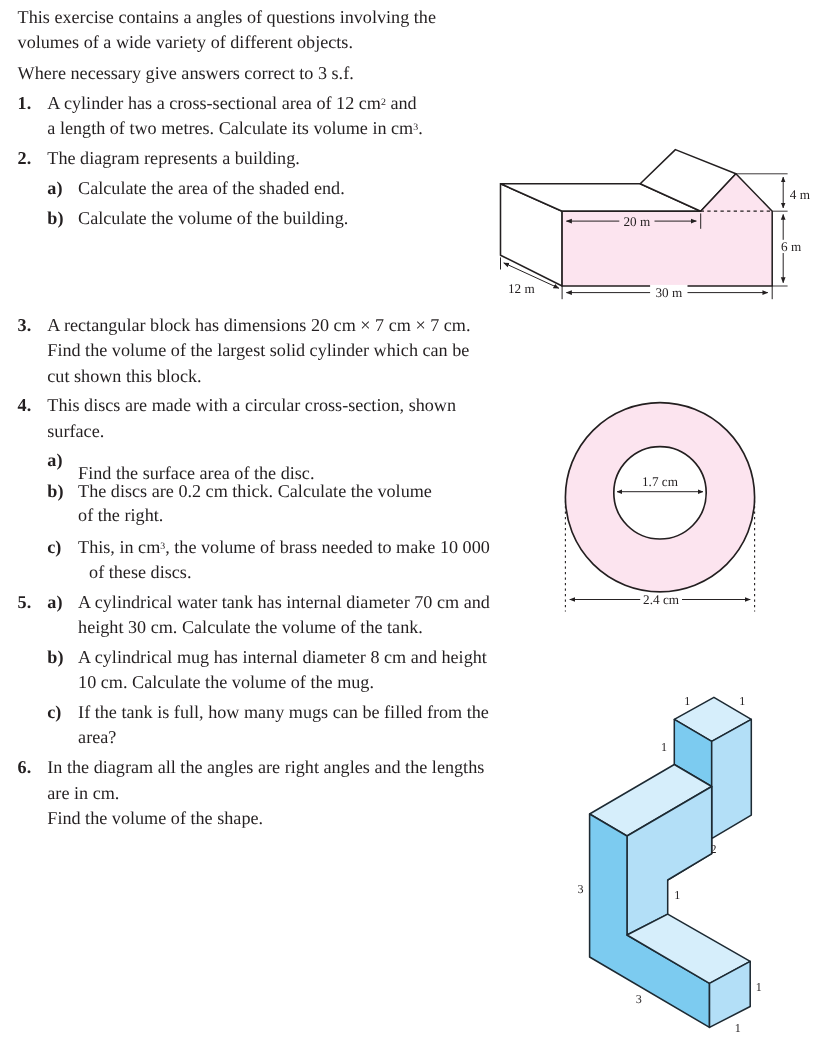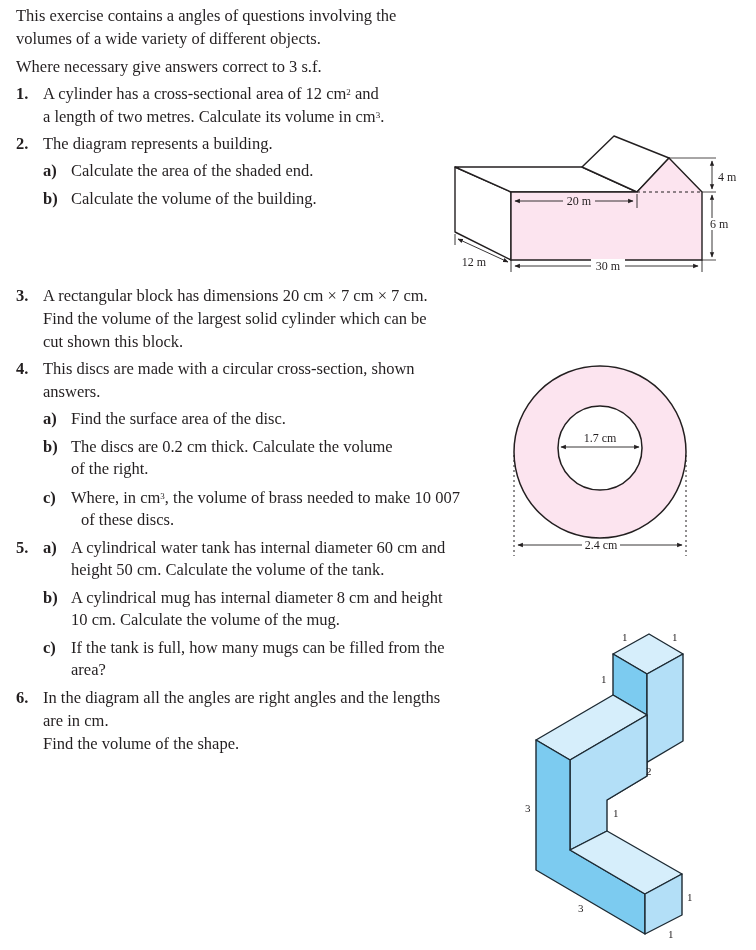--- a/index.html
+++ b/index.html
@@ -30,34 +30,34 @@
 <div class="sub" style="left:43px;top:187px">b)</div>
 <div class="t" style="left:71px;top:187px">Calculate the volume of the building.</div>
 
 <div class="num" style="left:16px;top:284px">3.</div>
 <div class="t" style="left:43px;top:284px">A rectangular block has dimensions 20 cm × 7 cm × 7 cm.</div>
 <div class="t" style="left:43px;top:307px">Find the volume of the largest solid cylinder which can be</div>
 <div class="t" style="left:43px;top:330px">cut shown this block.</div>
 
 <div class="num" style="left:16px;top:357px">4.</div>
 <div class="t" style="left:43px;top:357px">This discs are made with a circular cross-section, shown</div>
-<div class="t" style="left:43px;top:380px">answers.</div>
+<div class="t" style="left:43px;top:380px">surface.</div>
 <div class="sub" style="left:43px;top:407px">a)</div>
-<div class="t" style="left:71px;top:407px">Find the surface area of the disc.</div>
+<div class="t" style="left:71px;top:418px">Find the surface area of the disc.</div>
 <div class="sub" style="left:43px;top:435px">b)</div>
 <div class="t" style="left:71px;top:435px">The discs are 0.2 cm thick. Calculate the volume</div>
 <div class="t" style="left:71px;top:457px">of the right.</div>
 <div class="sub" style="left:43px;top:486px">c)</div>
-<div class="t" style="left:71px;top:486px"><span>Where, in cm</span><sup>3</sup><span>, the volume of brass needed to make 10 007</span></div>
+<div class="t" style="left:71px;top:486px"><span>This, in cm</span><sup>3</sup><span>, the volume of brass needed to make 10 000</span></div>
 <div class="t" style="left:81px;top:508px">of these discs.</div>
 
 <div class="num" style="left:16px;top:536px">5.</div>
 <div class="sub" style="left:43px;top:536px">a)</div>
-<div class="t" style="left:71px;top:536px">A cylindrical water tank has internal diameter 60 cm and</div>
-<div class="t" style="left:71px;top:558px">height 50 cm. Calculate the volume of the tank.</div>
+<div class="t" style="left:71px;top:536px">A cylindrical water tank has internal diameter 70 cm and</div>
+<div class="t" style="left:71px;top:558px">height 30 cm. Calculate the volume of the tank.</div>
 <div class="sub" style="left:43px;top:586px">b)</div>
 <div class="t" style="left:71px;top:586px">A cylindrical mug has internal diameter 8 cm and height</div>
 <div class="t" style="left:71px;top:608px">10 cm. Calculate the volume of the mug.</div>
 <div class="sub" style="left:43px;top:636px">c)</div>
 <div class="t" style="left:71px;top:636px">If the tank is full, how many mugs can be filled from the</div>
 <div class="t" style="left:71px;top:658px">area?</div>
 
 <div class="num" style="left:16px;top:686px">6.</div>
 <div class="t" style="left:43px;top:686px">In the diagram all the angles are right angles and the lengths</div>
 <div class="t" style="left:43px;top:709px">are in cm.</div>

